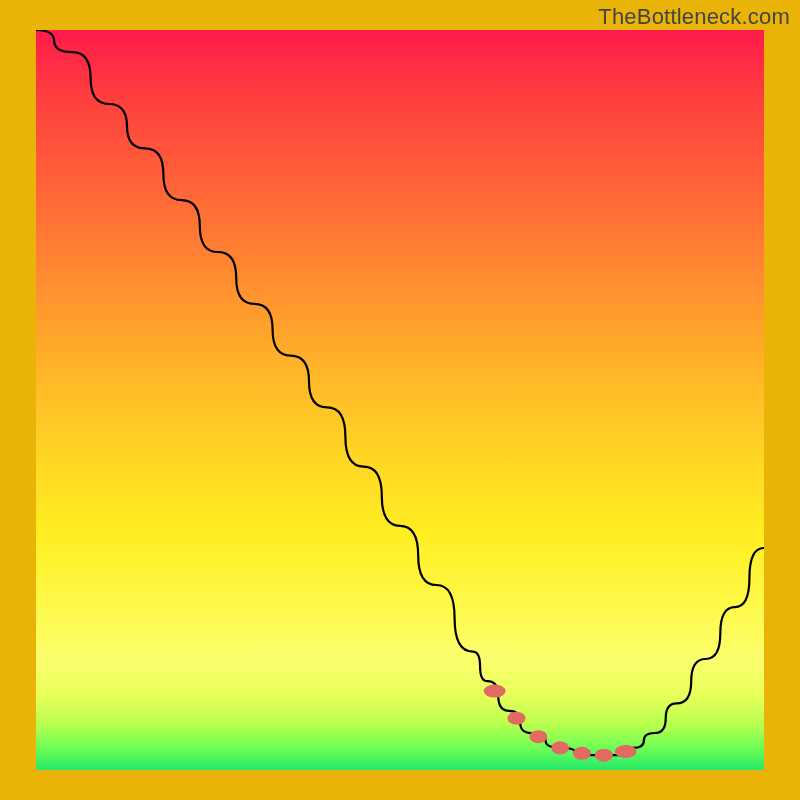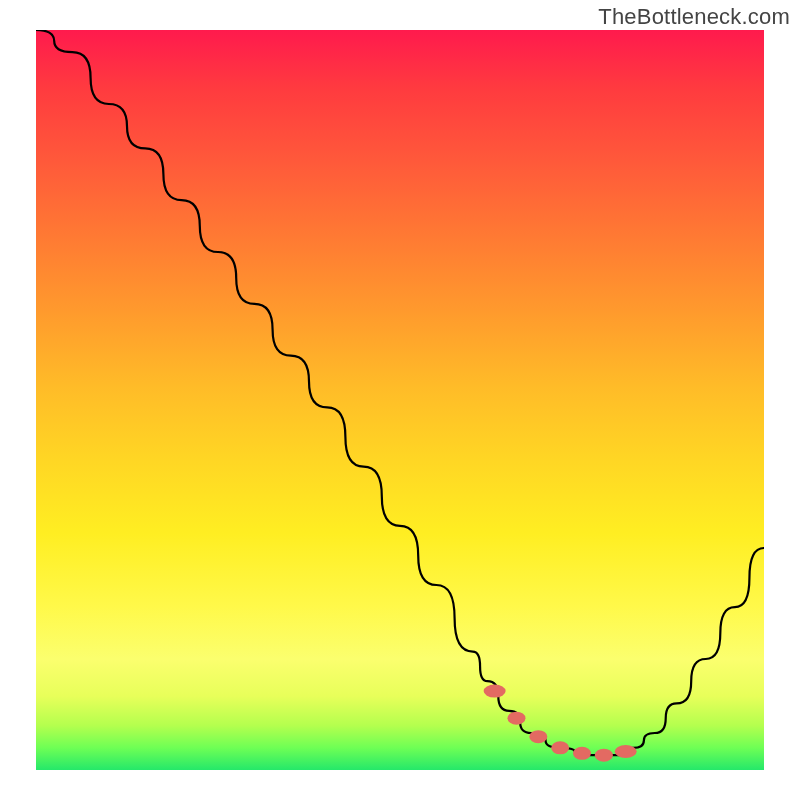--- a/index.html
+++ b/index.html
@@ -10,21 +10,21 @@
     background: #000;
     overflow: hidden;
     font-family: Arial, Helvetica, sans-serif;
   }
   .frame {
     position: absolute;
     left: 0;
     top: 0;
     width: 800px;
     height: 800px;
-    background: #ffffff;
+    background: #eab308;
   }
   .watermark {
     position: absolute;
     top: 4px;
     right: 10px;
     color: #444;
     font-size: 22px;
     font-weight: 500;
     letter-spacing: 0.2px;
     user-select: none;

